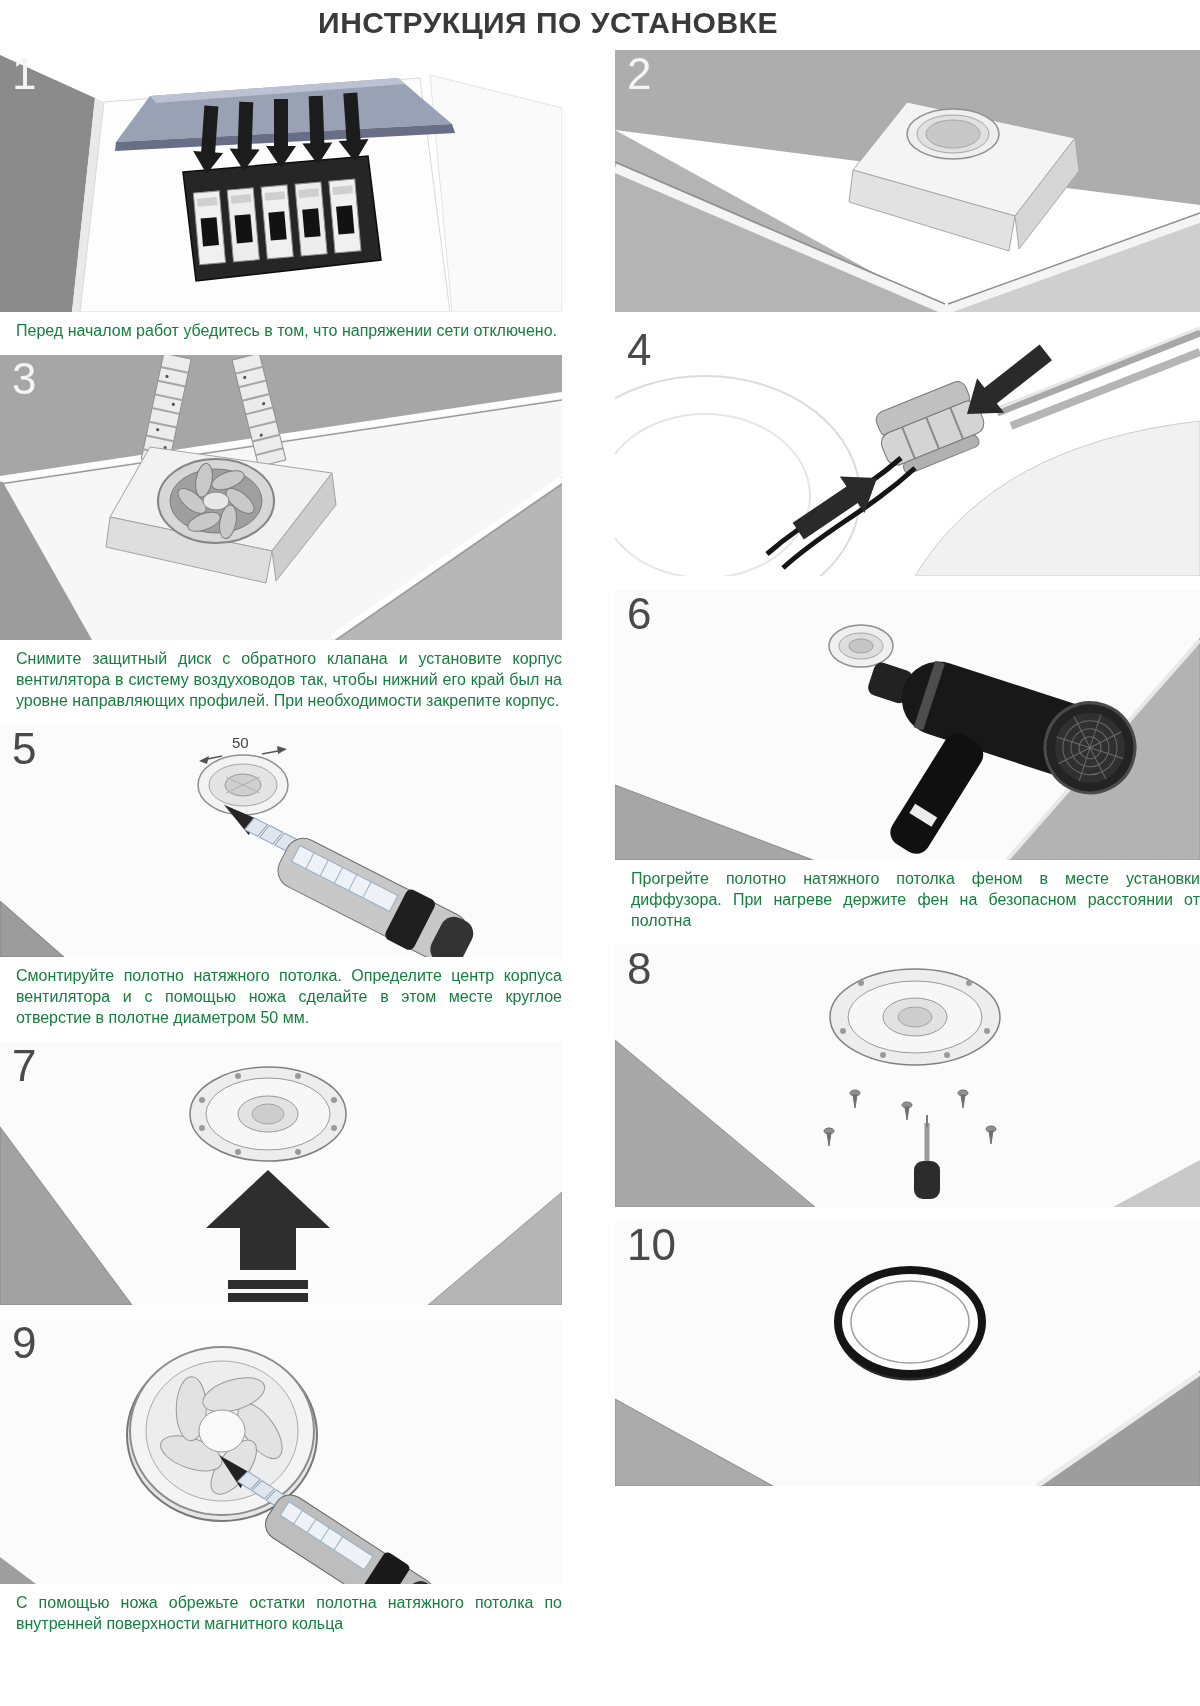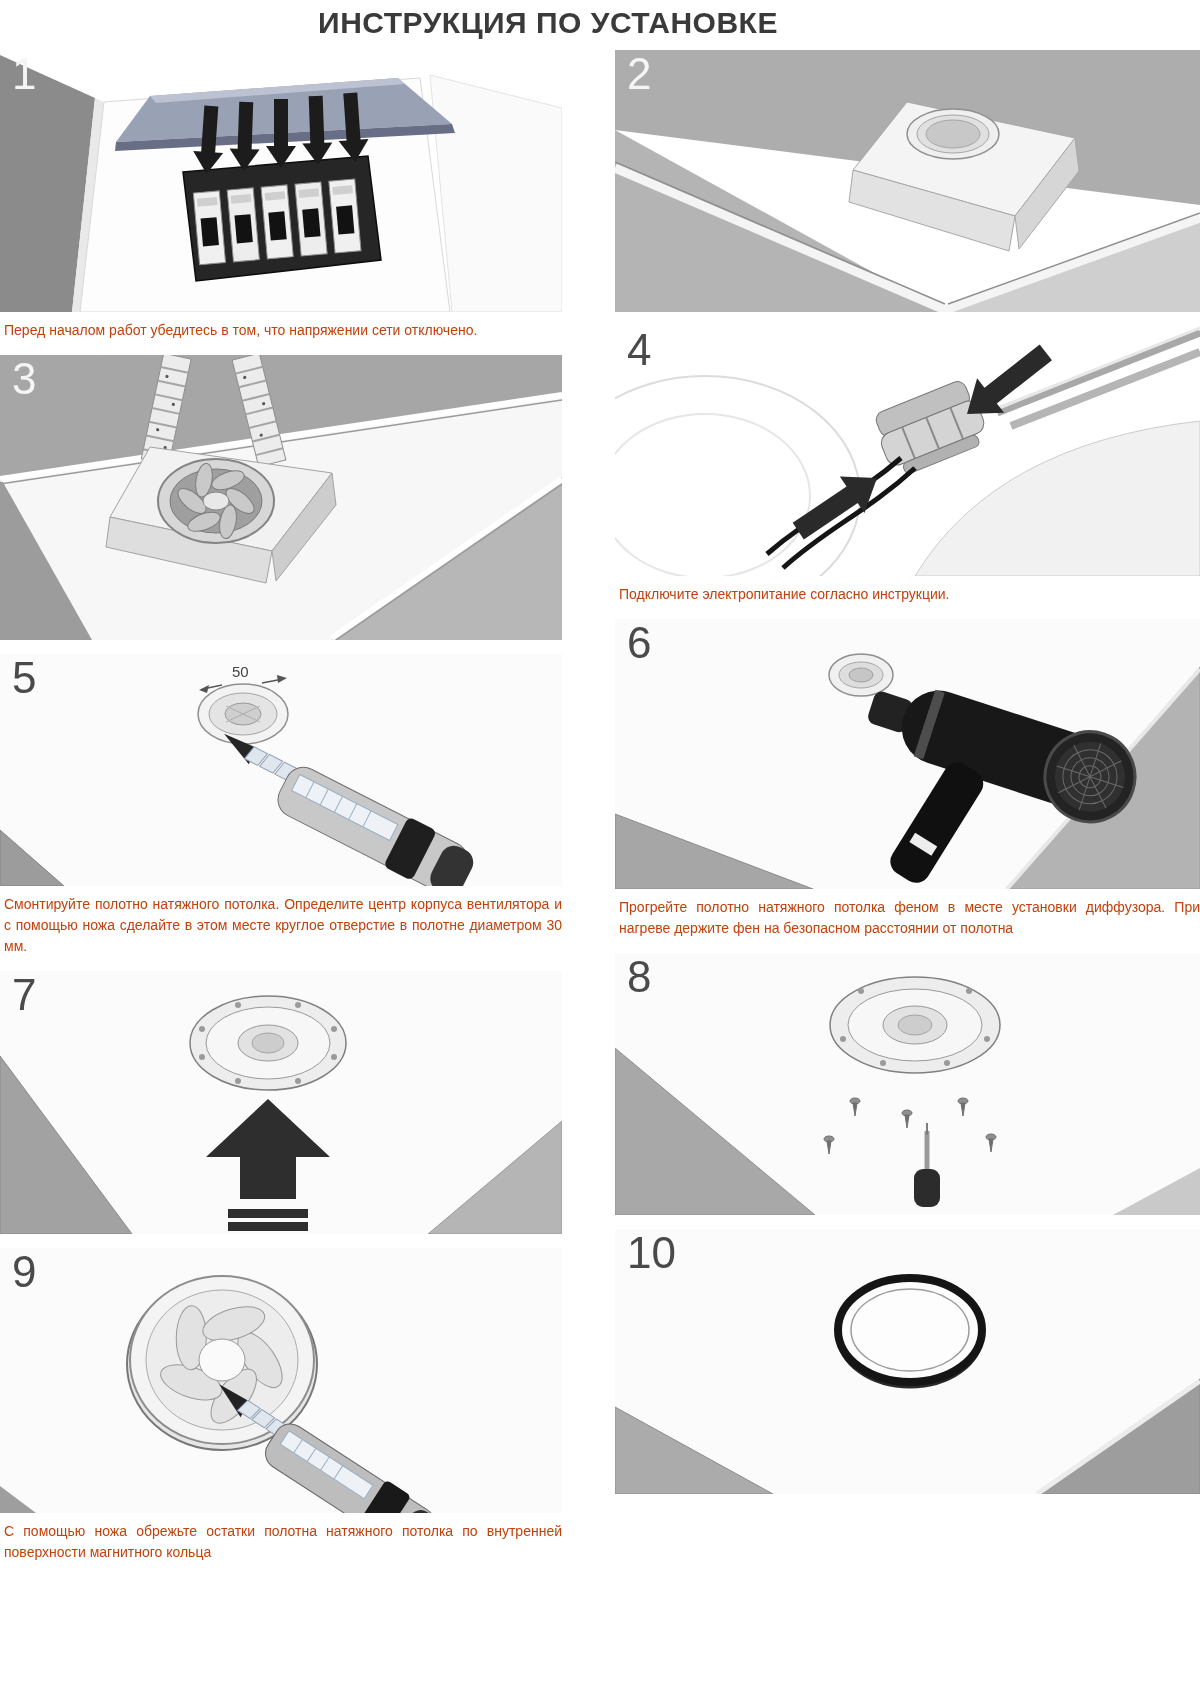--- a/index.html
+++ b/index.html
@@ -8,21 +8,21 @@
   .title{font-size:30px;font-weight:bold;text-align:center;letter-spacing:0.5px;color:#3a3a3a;margin:0 0 10px 0;}
   .cols{display:flex;width:1200px;}
   .col{display:flex;flex-direction:column;}
   .col-left{width:562px;margin-right:53px;}
   .col-right{width:585px;}
   .step{margin:0 0 14px 0;}
   .art{position:relative;width:100%;overflow:hidden;background:#fbfbfb;}
   .art svg{display:block;width:100%;height:100%;}
   .num{position:absolute;top:2px;left:12px;font-size:44px;font-weight:400;line-height:1;color:#4a4a4a;}
   .num--light{color:#f5f5f5;}
-  .cap{font-size:14px;line-height:21px;text-align:justify;margin:8px 0 0 4px;color:#c2410c;}
+  .cap{font-size:16px;line-height:21px;text-align:justify;margin:8px 0 0 16px;color:#15803d;}
   
   .h262{height:262px}.h285{height:285px}.h232{height:232px}.h263{height:263px}
   .h265{height:265px}.h250{height:250px}.h270{height:270px}
 </style>
 </head>
 <body>
 
 <div class="page">
   <h1 class="title">ИНСТРУКЦИЯ ПО УСТАНОВКЕ</h1>
 
@@ -151,20 +151,21 @@
               <ellipse transform="rotate(60) translate(24 0) rotate(40)" rx="17" ry="8" fill="#c9c9c9" stroke="#7d7d7d"></ellipse>
               <ellipse transform="rotate(120) translate(24 0) rotate(40)" rx="17" ry="8" fill="#c9c9c9" stroke="#7d7d7d"></ellipse>
               <ellipse transform="rotate(180) translate(24 0) rotate(40)" rx="17" ry="8" fill="#c9c9c9" stroke="#7d7d7d"></ellipse>
               <ellipse transform="rotate(240) translate(24 0) rotate(40)" rx="17" ry="8" fill="#c9c9c9" stroke="#7d7d7d"></ellipse>
               <ellipse transform="rotate(300) translate(24 0) rotate(40)" rx="17" ry="8" fill="#c9c9c9" stroke="#7d7d7d"></ellipse>
               <ellipse cx="0" cy="0" rx="13" ry="9" fill="#e8e8e8" stroke="#888"></ellipse>
             </g>
           </svg>
           <span class="num num--light">3</span>
         </div>
+        <figcaption class="cap">Снимите защитный диск с обратного клапана и установите корпус вентилятора в систему воздуховодов так, чтобы нижний его край был на уровне направляющих профилей. При необходимости закрепите корпус.</figcaption>
       </figure>
 
       <figure class="step">
         <div class="art h232">
           <svg viewBox="0 0 562 232">
             <rect x="0" y="0" width="562" height="232" fill="#fbfbfb"></rect>
             <polygon points="0,176 64,232 0,232" fill="#9c9c9c" stroke="#858585"></polygon>
             <g>
               <text x="232" y="23" font-size="15" fill="#444" font-family="Liberation Sans, sans-serif">50</text>
               <line x1="222" y1="31" x2="203" y2="35" stroke="#555" stroke-width="1.3"></line>
@@ -194,21 +195,21 @@
               <line x1="84" y1="10" x2="84" y2="28" stroke="#9ab0c4"></line>
               <line x1="100" y1="10" x2="100" y2="28" stroke="#9ab0c4"></line>
               <line x1="116" y1="10" x2="116" y2="28" stroke="#9ab0c4"></line>
               <line x1="132" y1="10" x2="132" y2="28" stroke="#9ab0c4"></line>
               <rect x="168" y="-2" width="32" height="56" rx="6" fill="#1f1f1f"></rect>
               <rect x="214" y="2" width="34" height="49" rx="14" fill="#333"></rect>
             </g>
           </svg>
           <span class="num">5</span>
         </div>
-        <figcaption class="cap">Смонтируйте полотно натяжного потолка. Определите центр корпуса вентилятора и с помощью ножа сделайте в этом месте круглое отверстие в полотне диаметром 30 мм.</figcaption>
+        <figcaption class="cap">Смонтируйте полотно натяжного потолка. Определите центр корпуса вентилятора и с помощью ножа сделайте в этом месте круглое отверстие в полотне диаметром 50 мм.</figcaption>
       </figure>
 
       <figure class="step">
         <div class="art h263">
           <svg viewBox="0 0 562 263">
             <rect x="0" y="0" width="562" height="263" fill="#fbfbfb"></rect>
             <polygon points="0,85 132,263 0,263" fill="#a2a2a2" stroke="#8a8a8a"></polygon>
             <polygon points="562,150 562,263 428,263" fill="#b5b5b5" stroke="#9a9a9a"></polygon>
             <g>
               <ellipse cx="268" cy="72" rx="78" ry="47" fill="#ededed" stroke="#808080" stroke-width="1.5"></ellipse>
@@ -331,21 +332,20 @@
               <g transform="translate(352,88) rotate(142)">
                 <polygon points="0,0 -30,-22 -30,-10 -100,-10 -100,10 -30,10 -30,22"></polygon>
               </g>
               <g transform="translate(262,152) rotate(-34)">
                 <polygon points="0,0 -30,-22 -30,-10 -95,-10 -95,10 -30,10 -30,22"></polygon>
               </g>
             </g>
           </svg>
           <span class="num">4</span>
         </div>
-        <figcaption class="cap">Подключите электропитание согласно инструкции.</figcaption>
       </figure>
 
       <figure class="step">
         <div class="art h270">
           <svg viewBox="0 0 585 270">
             <rect x="0" y="0" width="585" height="270" fill="#fbfbfb"></rect>
             <polygon points="0,195 198,270 0,270" fill="#a6a6a6" stroke="#8a8a8a"></polygon>
             <polygon points="585,48 585,270 392,270" fill="#b3b3b3" stroke="#9a9a9a"></polygon>
             <line x1="392" y1="270" x2="585" y2="50" stroke="#e8e8e8" stroke-width="4"></line>
             <g>

